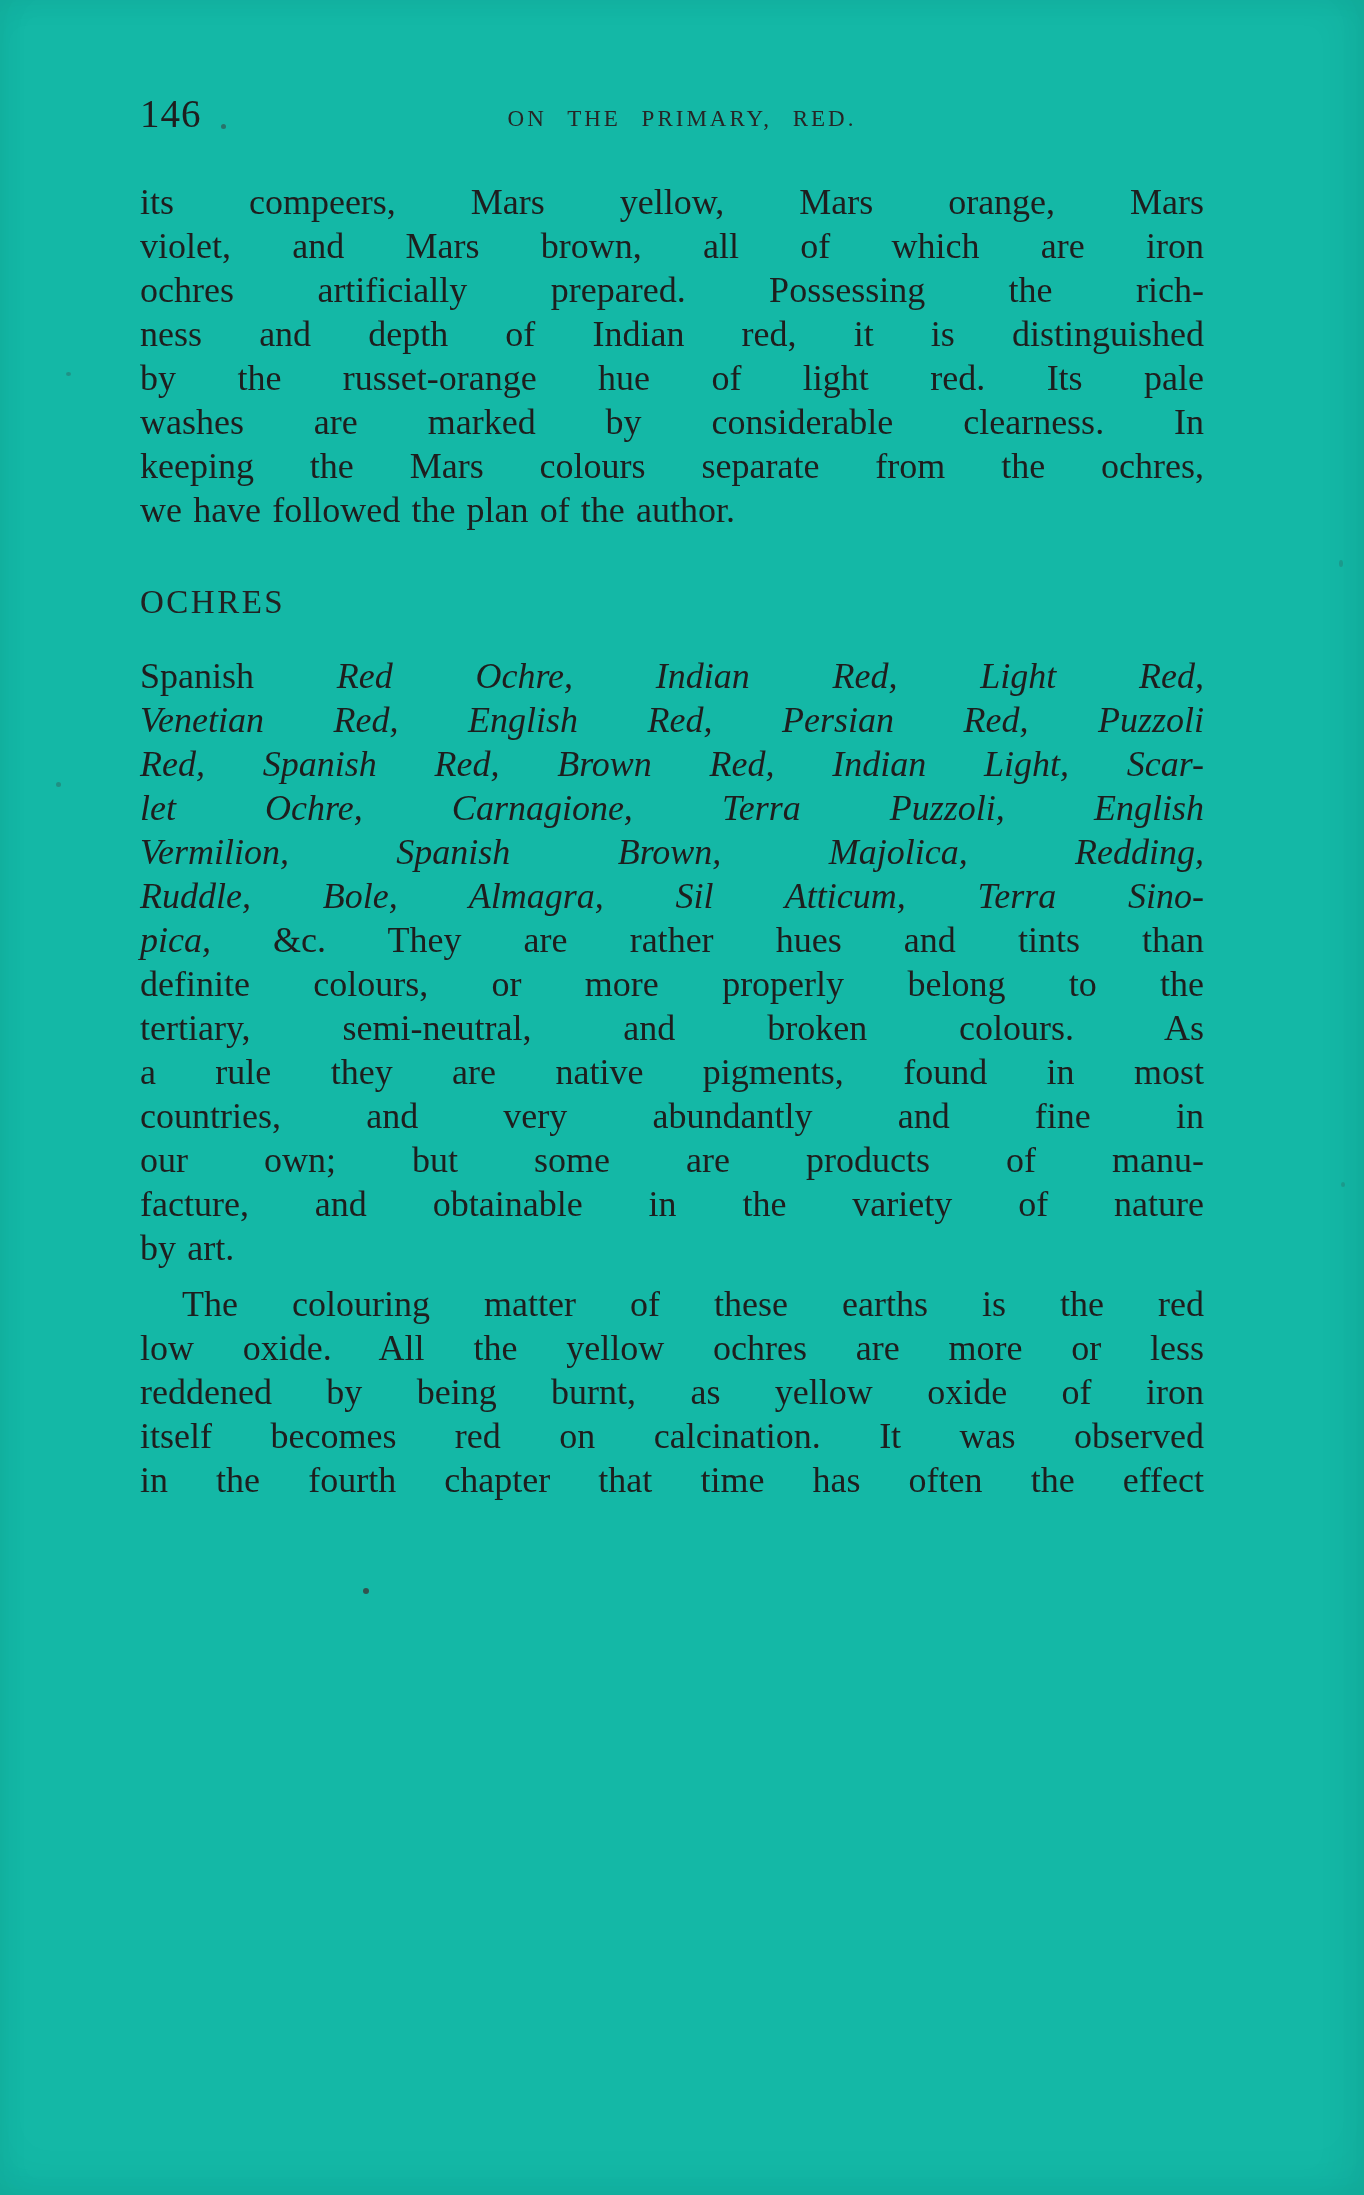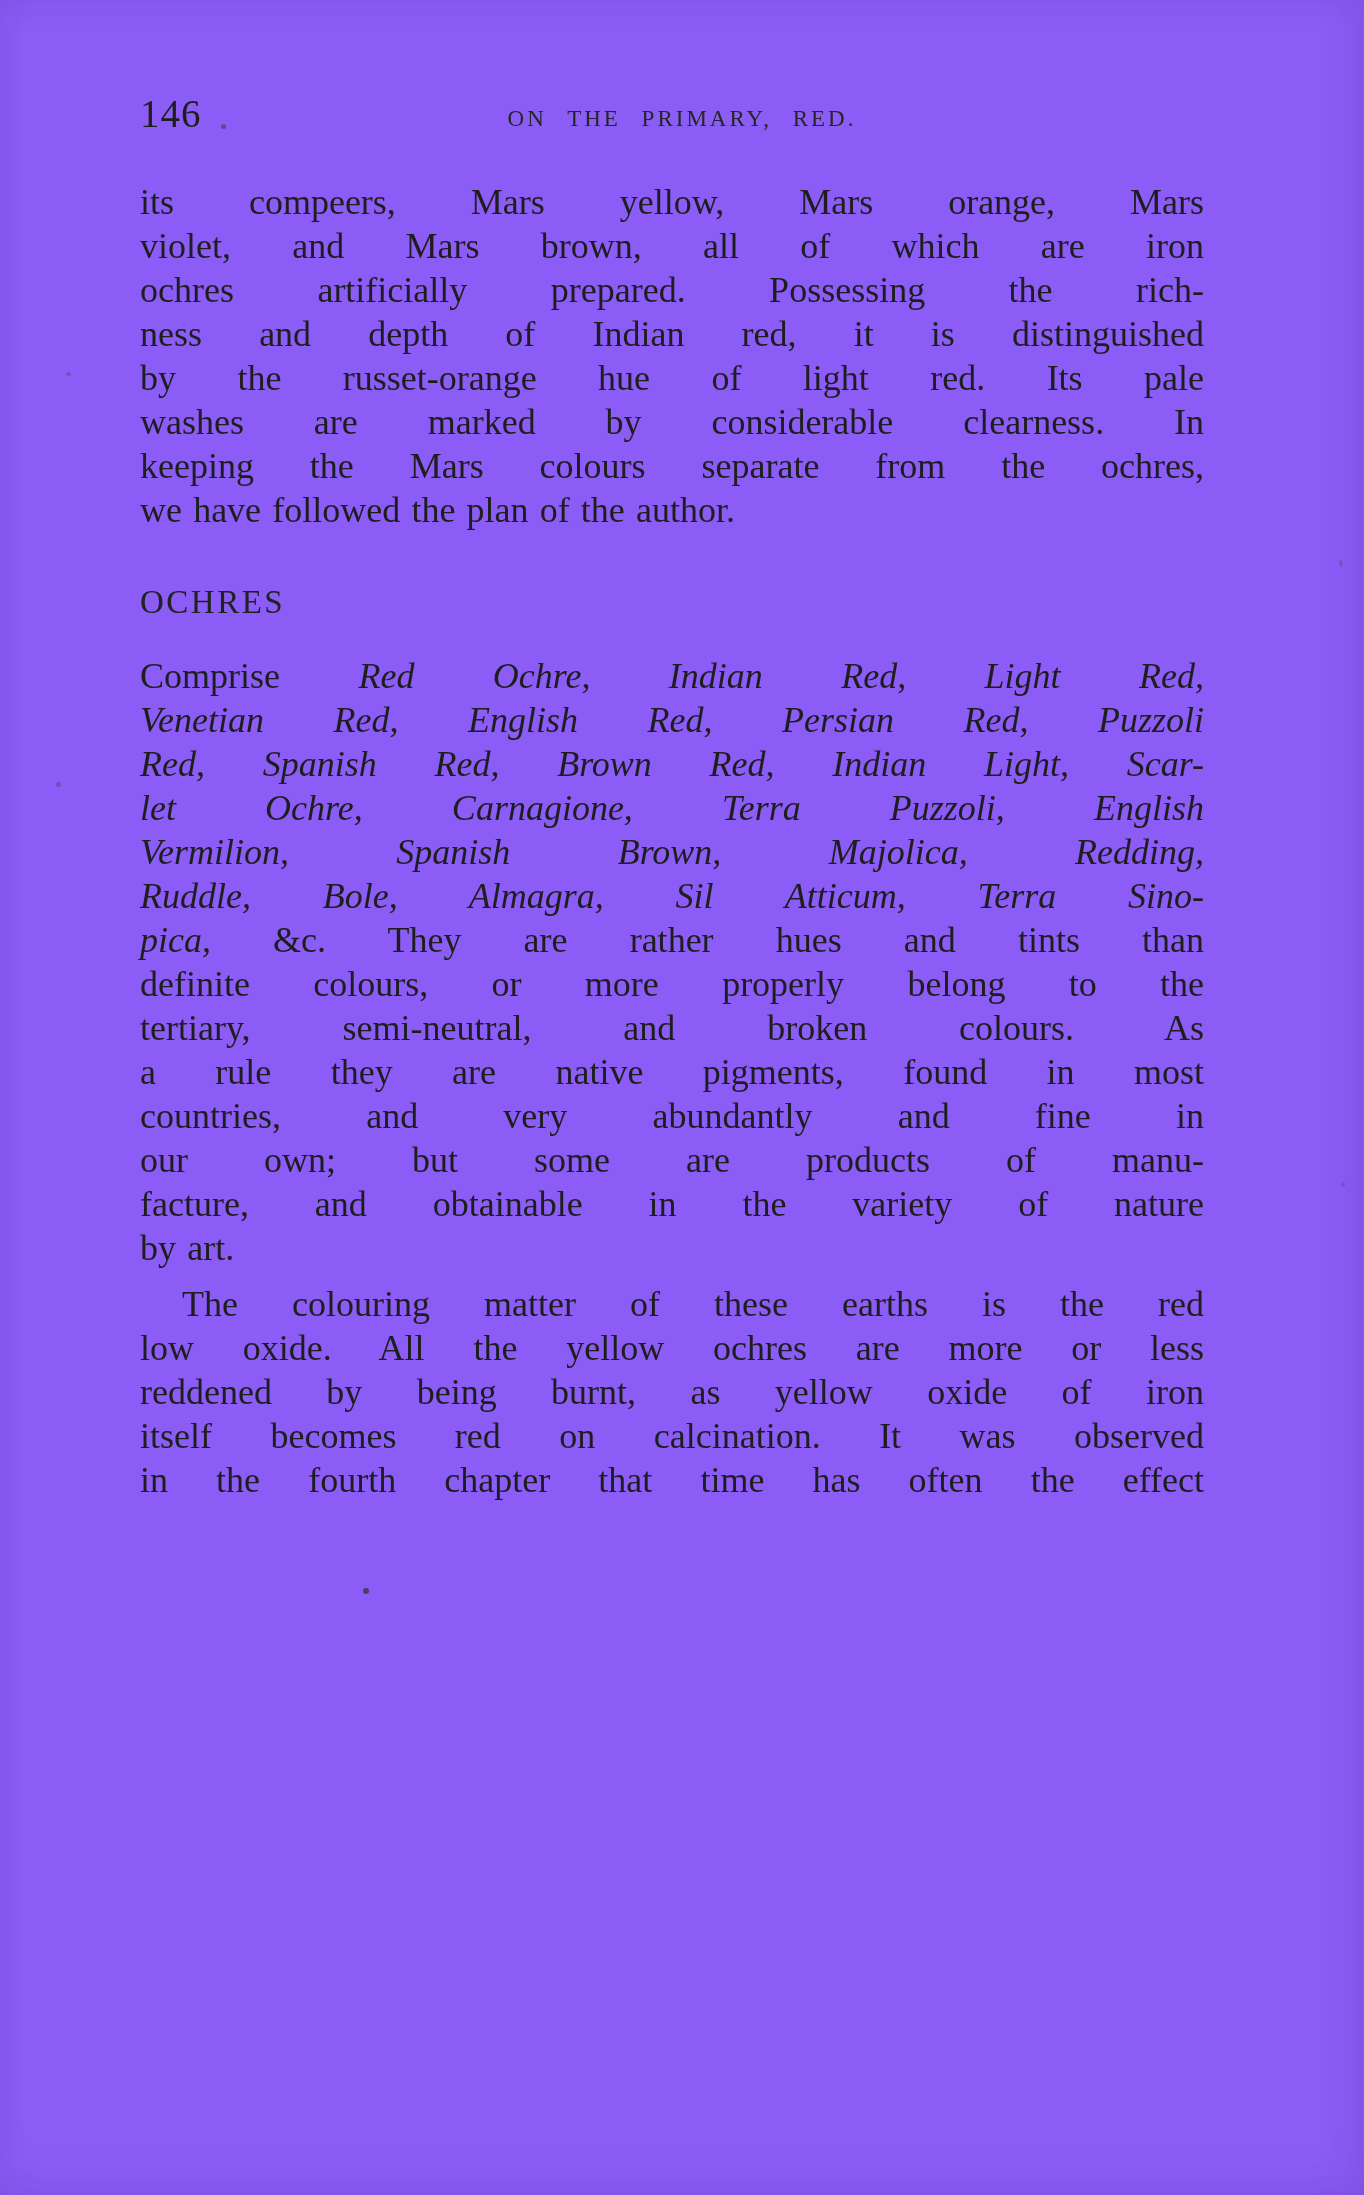--- a/index.html
+++ b/index.html
@@ -11,21 +11,21 @@
     height: 2195px;
     background: #efeeea;
     font-family: "Liberation Serif", "DejaVu Serif", serif;
     color: #1e1e1e;
     overflow: hidden;
   }
   .scan-page {
     position: relative;
     width: 1364px;
     height: 2195px;
-    background: #8b5cf6;
+    background: #14b8a6;
     box-shadow:
       inset -16px 0 36px rgba(0,0,0,0.05),
       inset 8px 0 28px rgba(0,0,0,0.03),
       inset 0 -24px 48px rgba(0,0,0,0.02);
   }
   .page-header {
     position: relative;
     margin: 0 160px 0 140px;
     padding-top: 84px;
     height: 52px;
@@ -102,21 +102,21 @@
         <div class="line"><span>violet, and Mars brown, all of which are iron</span></div>
         <div class="line"><span>ochres artificially prepared. Possessing the rich-</span></div>
         <div class="line"><span>ness and depth of Indian red, it is distinguished</span></div>
         <div class="line"><span>by the russet-orange hue of light red. Its pale</span></div>
         <div class="line"><span>washes are marked by considerable clearness. In</span></div>
         <div class="line"><span>keeping the Mars colours separate from the ochres,</span></div>
         <div class="line last"><span>we have followed the plan of the author.</span></div>
       </div>
       <div class="section-heading">OCHRES</div>
       <div class="paragraph">
-        <div class="line"><span>Comprise </span><span class="it">Red Ochre, Indian Red, Light Red,</span></div>
+        <div class="line"><span>Spanish </span><span class="it">Red Ochre, Indian Red, Light Red,</span></div>
         <div class="line"><span class="it">Venetian Red, English Red, Persian Red, Puzzoli</span></div>
         <div class="line"><span class="it">Red, Spanish Red, Brown Red, Indian Light, Scar-</span></div>
         <div class="line"><span class="it">let Ochre, Carnagione, Terra Puzzoli, English</span></div>
         <div class="line"><span class="it">Vermilion, Spanish Brown, Majolica, Redding,</span></div>
         <div class="line"><span class="it">Ruddle, Bole, Almagra, Sil Atticum, Terra Sino-</span></div>
         <div class="line"><span class="it">pica,</span><span> &amp;c. They are rather hues and tints than</span></div>
         <div class="line"><span>definite colours, or more properly belong to the</span></div>
         <div class="line"><span>tertiary, semi-neutral, and broken colours. As</span></div>
         <div class="line"><span>a rule they are native pigments, found in most</span></div>
         <div class="line"><span>countries, and very abundantly and fine in</span></div>

